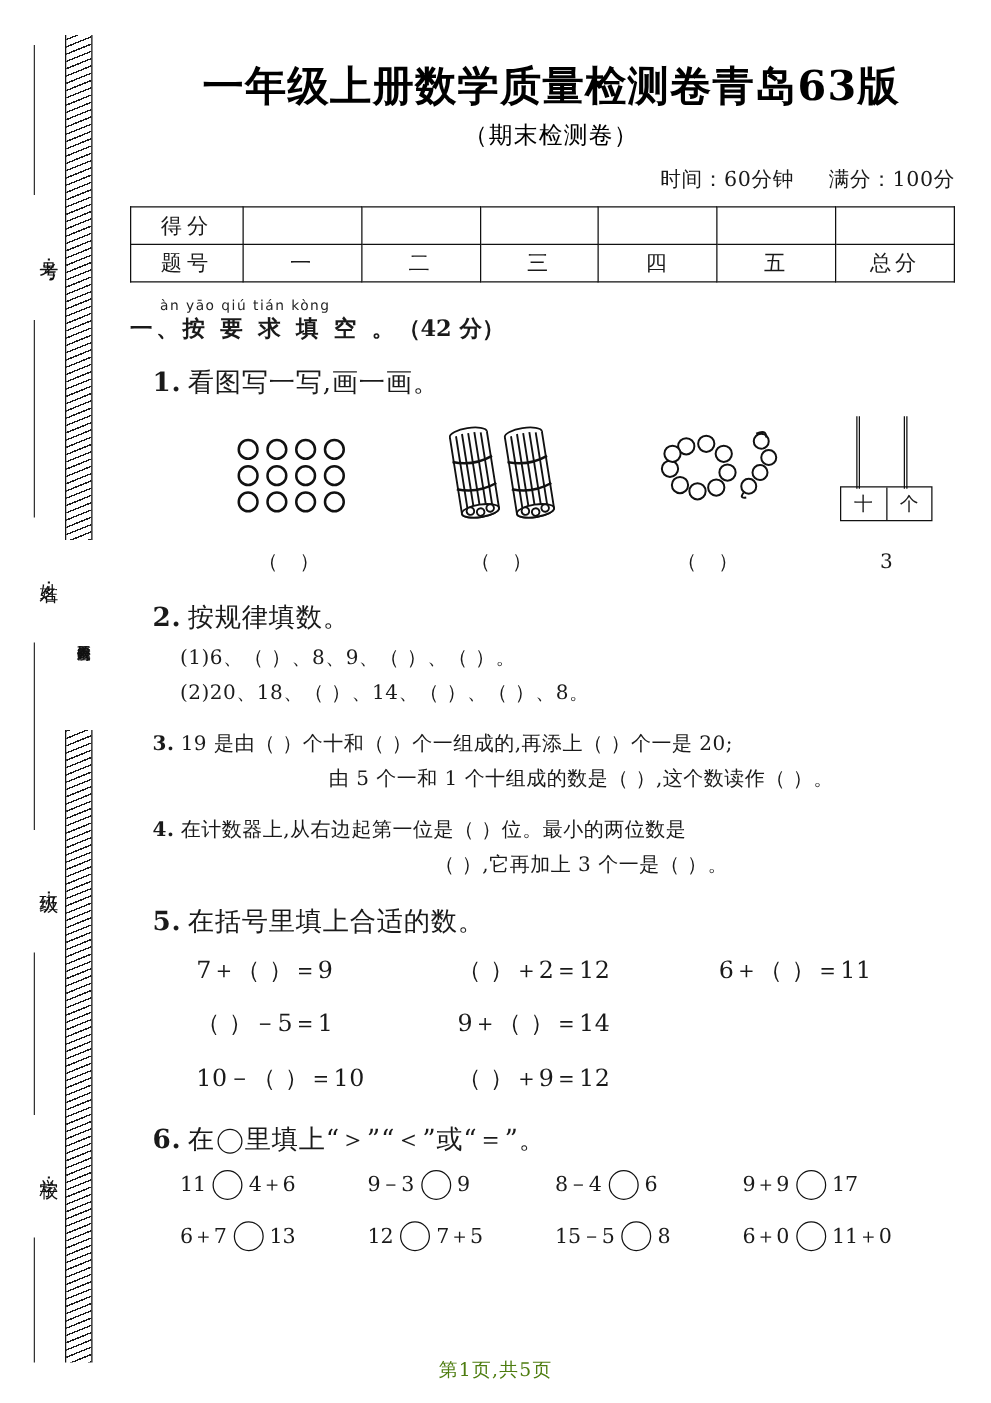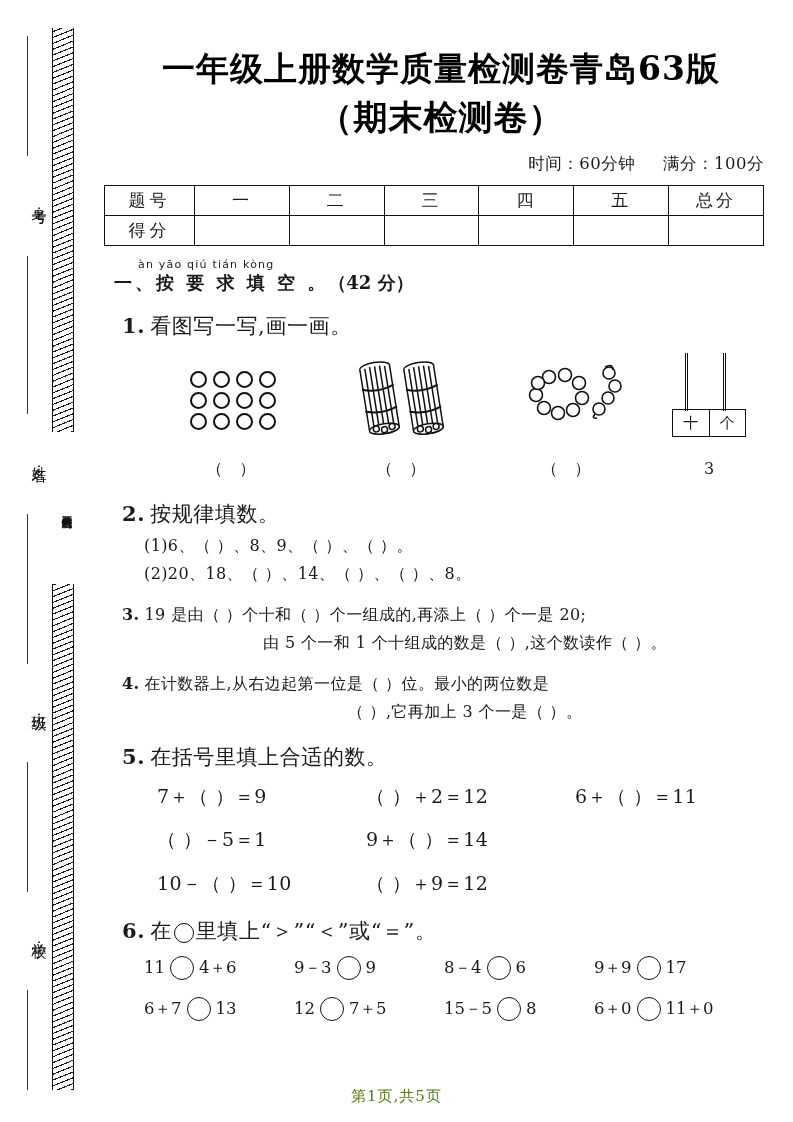--- a/index.html
+++ b/index.html
@@ -76,22 +76,22 @@
     text-align: center;
     font-size: 33px;
     font-weight: bold;
     letter-spacing: 1px;
     line-height: 1.18;
     color: #000;
     font-family: "DejaVu Serif", "Liberation Serif", serif;
   }
   #subtitle {
     text-align: center;
-    font-size: 34px;
-    font-weight: bold;
+    font-size: 19px;
+    font-weight: normal;
     margin-top: 6px;
     letter-spacing: 1px;
     color: #000;
   }
   #meta-line {
     text-align: right;
     font-size: 16.5px;
     margin-top: 12px;
     padding-right: 22px;
     letter-spacing: 0.5px;
@@ -110,21 +110,21 @@
     border: 1.3px solid #111;
     height: 30px;
     text-align: center;
     font-size: 17px;
     letter-spacing: 3px;
     padding: 0;
   }
   #score-table td.rowhead { width: 90px; letter-spacing: 4px; }
 
   
-  .sec-wrap { margin-top: 12px; margin-left: 18px; position: relative; }
+  .sec-wrap { margin-top: 12px; margin-left: 8px; position: relative; }
   .pinyin {
     font-size: 11px;
     letter-spacing: 1.2px;
     margin-left: 24px;
     color: #222;
     font-family: "DejaVu Sans", "Liberation Sans", sans-serif;
   }
   .sec-title {
     font-size: 18px;
     font-weight: bold;
@@ -234,36 +234,36 @@
   <div id="subtitle">（期末检测卷）</div>
 
   <div id="meta-line">
     <span>时间：60分钟</span>
     <span>满分：100分</span>
   </div>
 
   <table id="score-table">
     <tbody>
         <tr>
+      <td class="rowhead">得分</td>
+      <td></td>
+      <td></td>
+      <td></td>
+      <td></td>
+      <td></td>
+      <td></td>
+    </tr>
+    <tr>
       <td class="rowhead">题号</td>
       <td>一</td>
       <td>二</td>
       <td>三</td>
       <td>四</td>
       <td>五</td>
       <td>总分</td>
-    </tr>
-    <tr>
-      <td class="rowhead">得分</td>
-      <td></td>
-      <td></td>
-      <td></td>
-      <td></td>
-      <td></td>
-      <td></td>
     </tr>
   </tbody>
     </table>
 
   <div class="sec-wrap">
     <div class="pinyin">àn yāo qiú tián kòng</div>
     <div class="sec-title">
       <span>一、按 要 求 填 空 。</span><span class="pts">（42 分）</span>
     </div>
   </div>

